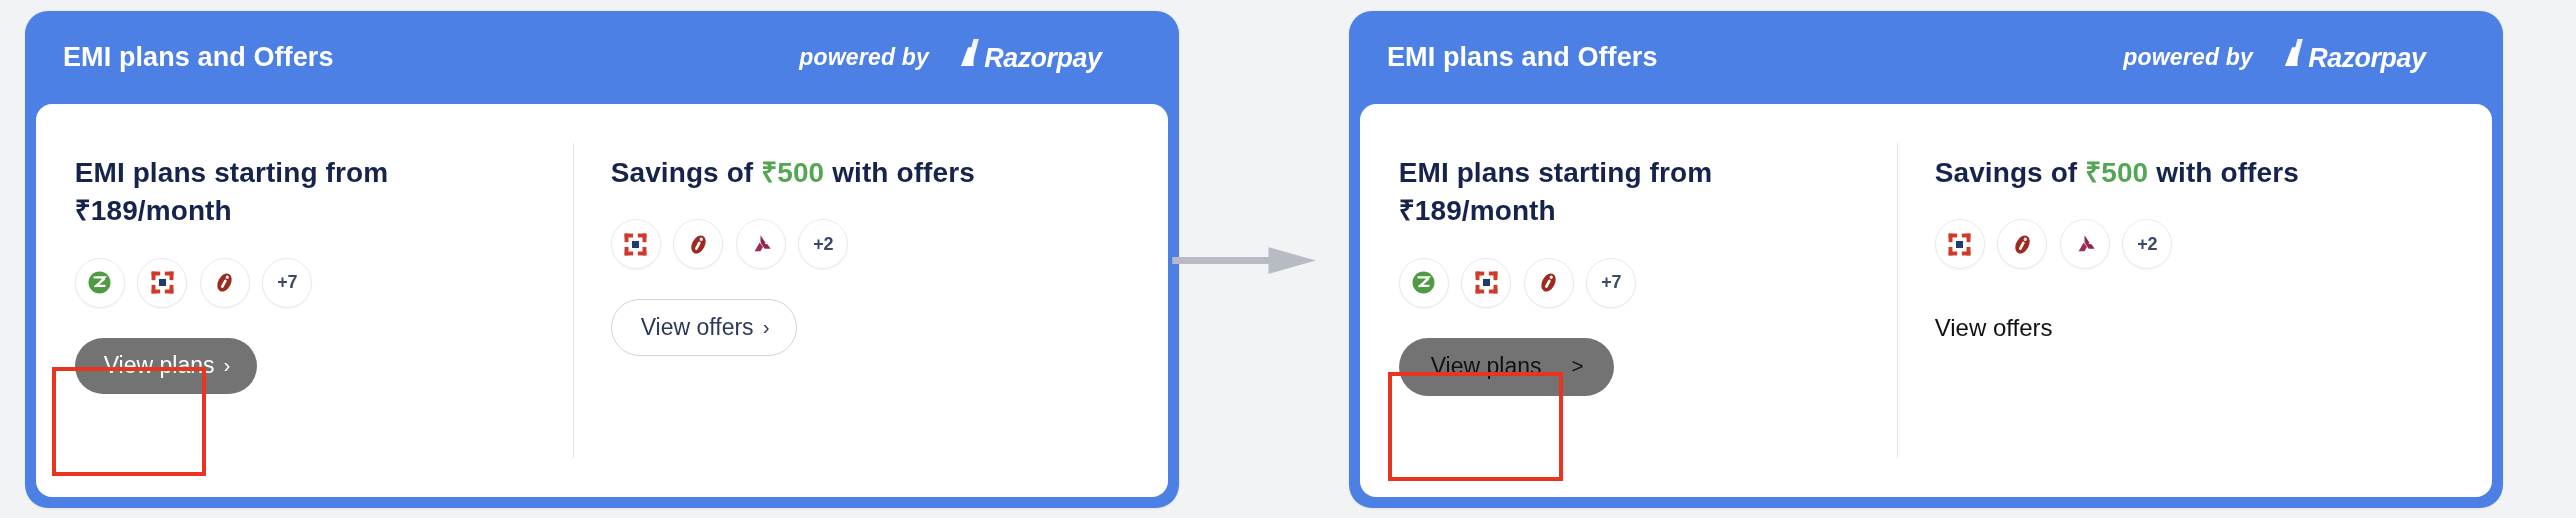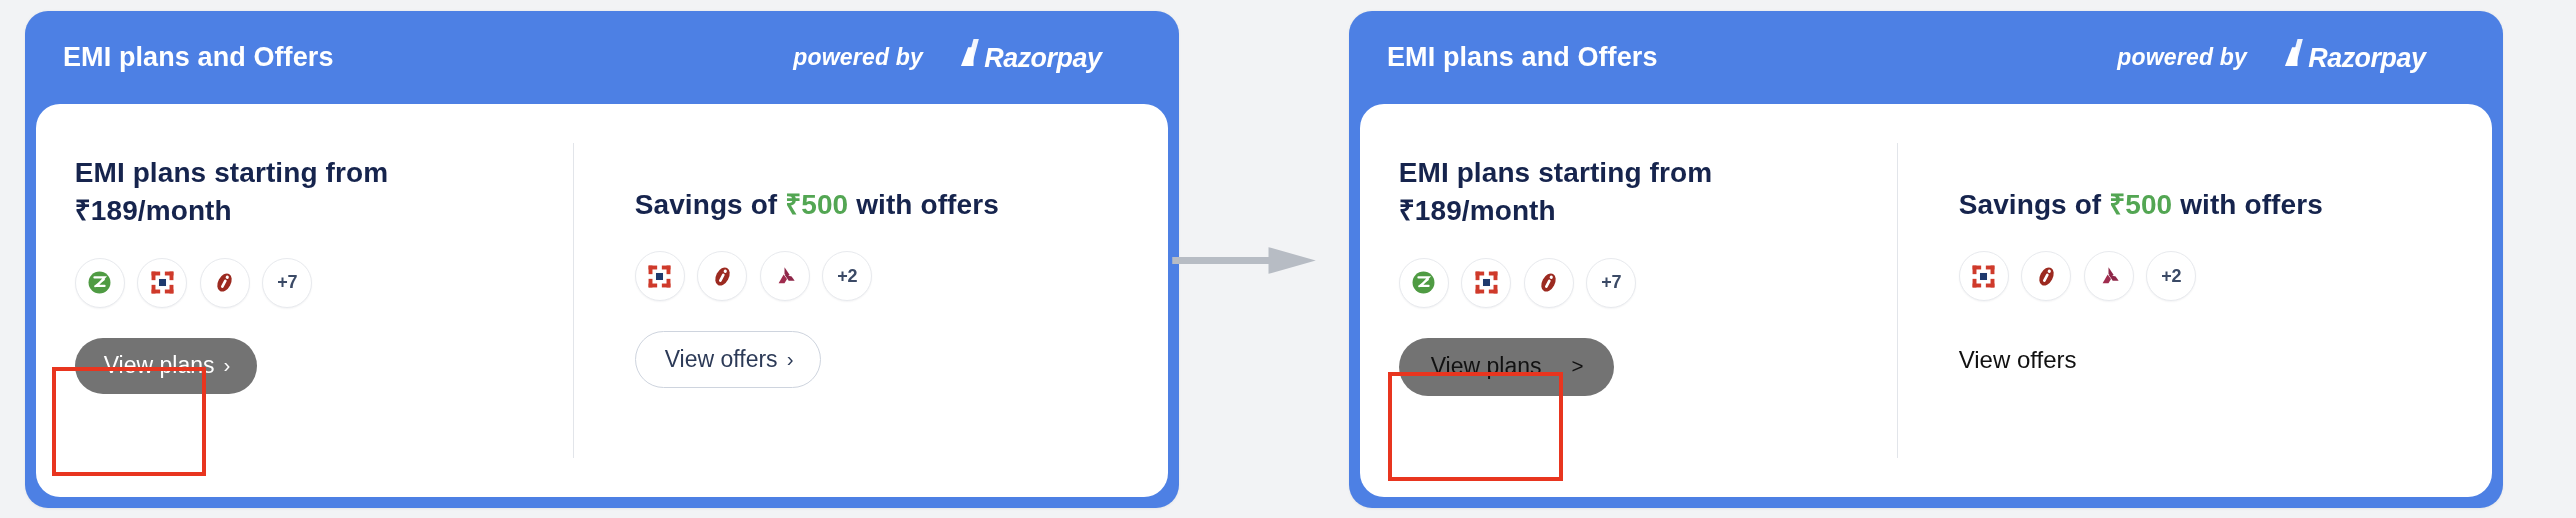--- a/index.html
+++ b/index.html
@@ -45,51 +45,51 @@
     color: #ffffff;
     font-size: 27px;
     font-weight: bold;
     letter-spacing: 0.1px;
     white-space: nowrap;
   }
 
   .powered-wrap {
     display: flex;
     align-items: center;
-    gap: 29px;
+    gap: 23px;
   }
   .powered-by {
     color: #ffffff;
     font-size: 23px;
     font-style: italic;
     font-weight: bold;
     letter-spacing: 0.2px;
     white-space: nowrap;
   }
   .rzp-logo { display: block; }
 
   
   .card-body {
     position: absolute;
     left: 10.7px;
     right: 10.7px;
     top: 93px;
     bottom: 10.7px;
     background: #ffffff;
-    border-radius: 24px;
+    border-radius: 16px;
     display: flex;
   }
 
   .col {
     flex: 0 0 auto;
     padding: 50px 0 0 0;
     position: relative;
   }
   .col-left  { width: 537px; padding-left: 39px; }
-  .col-right { width: 555px; padding-left: 62px; margin-top: 32px; }
+  .col-right { width: 555px; padding-left: 38px; }
 
   .divider {
     position: absolute;
     left: 537px;
     top: 39px;
     bottom: 39px;
     width: 0.9px;
     background: #e2e5ea;
   }
 

